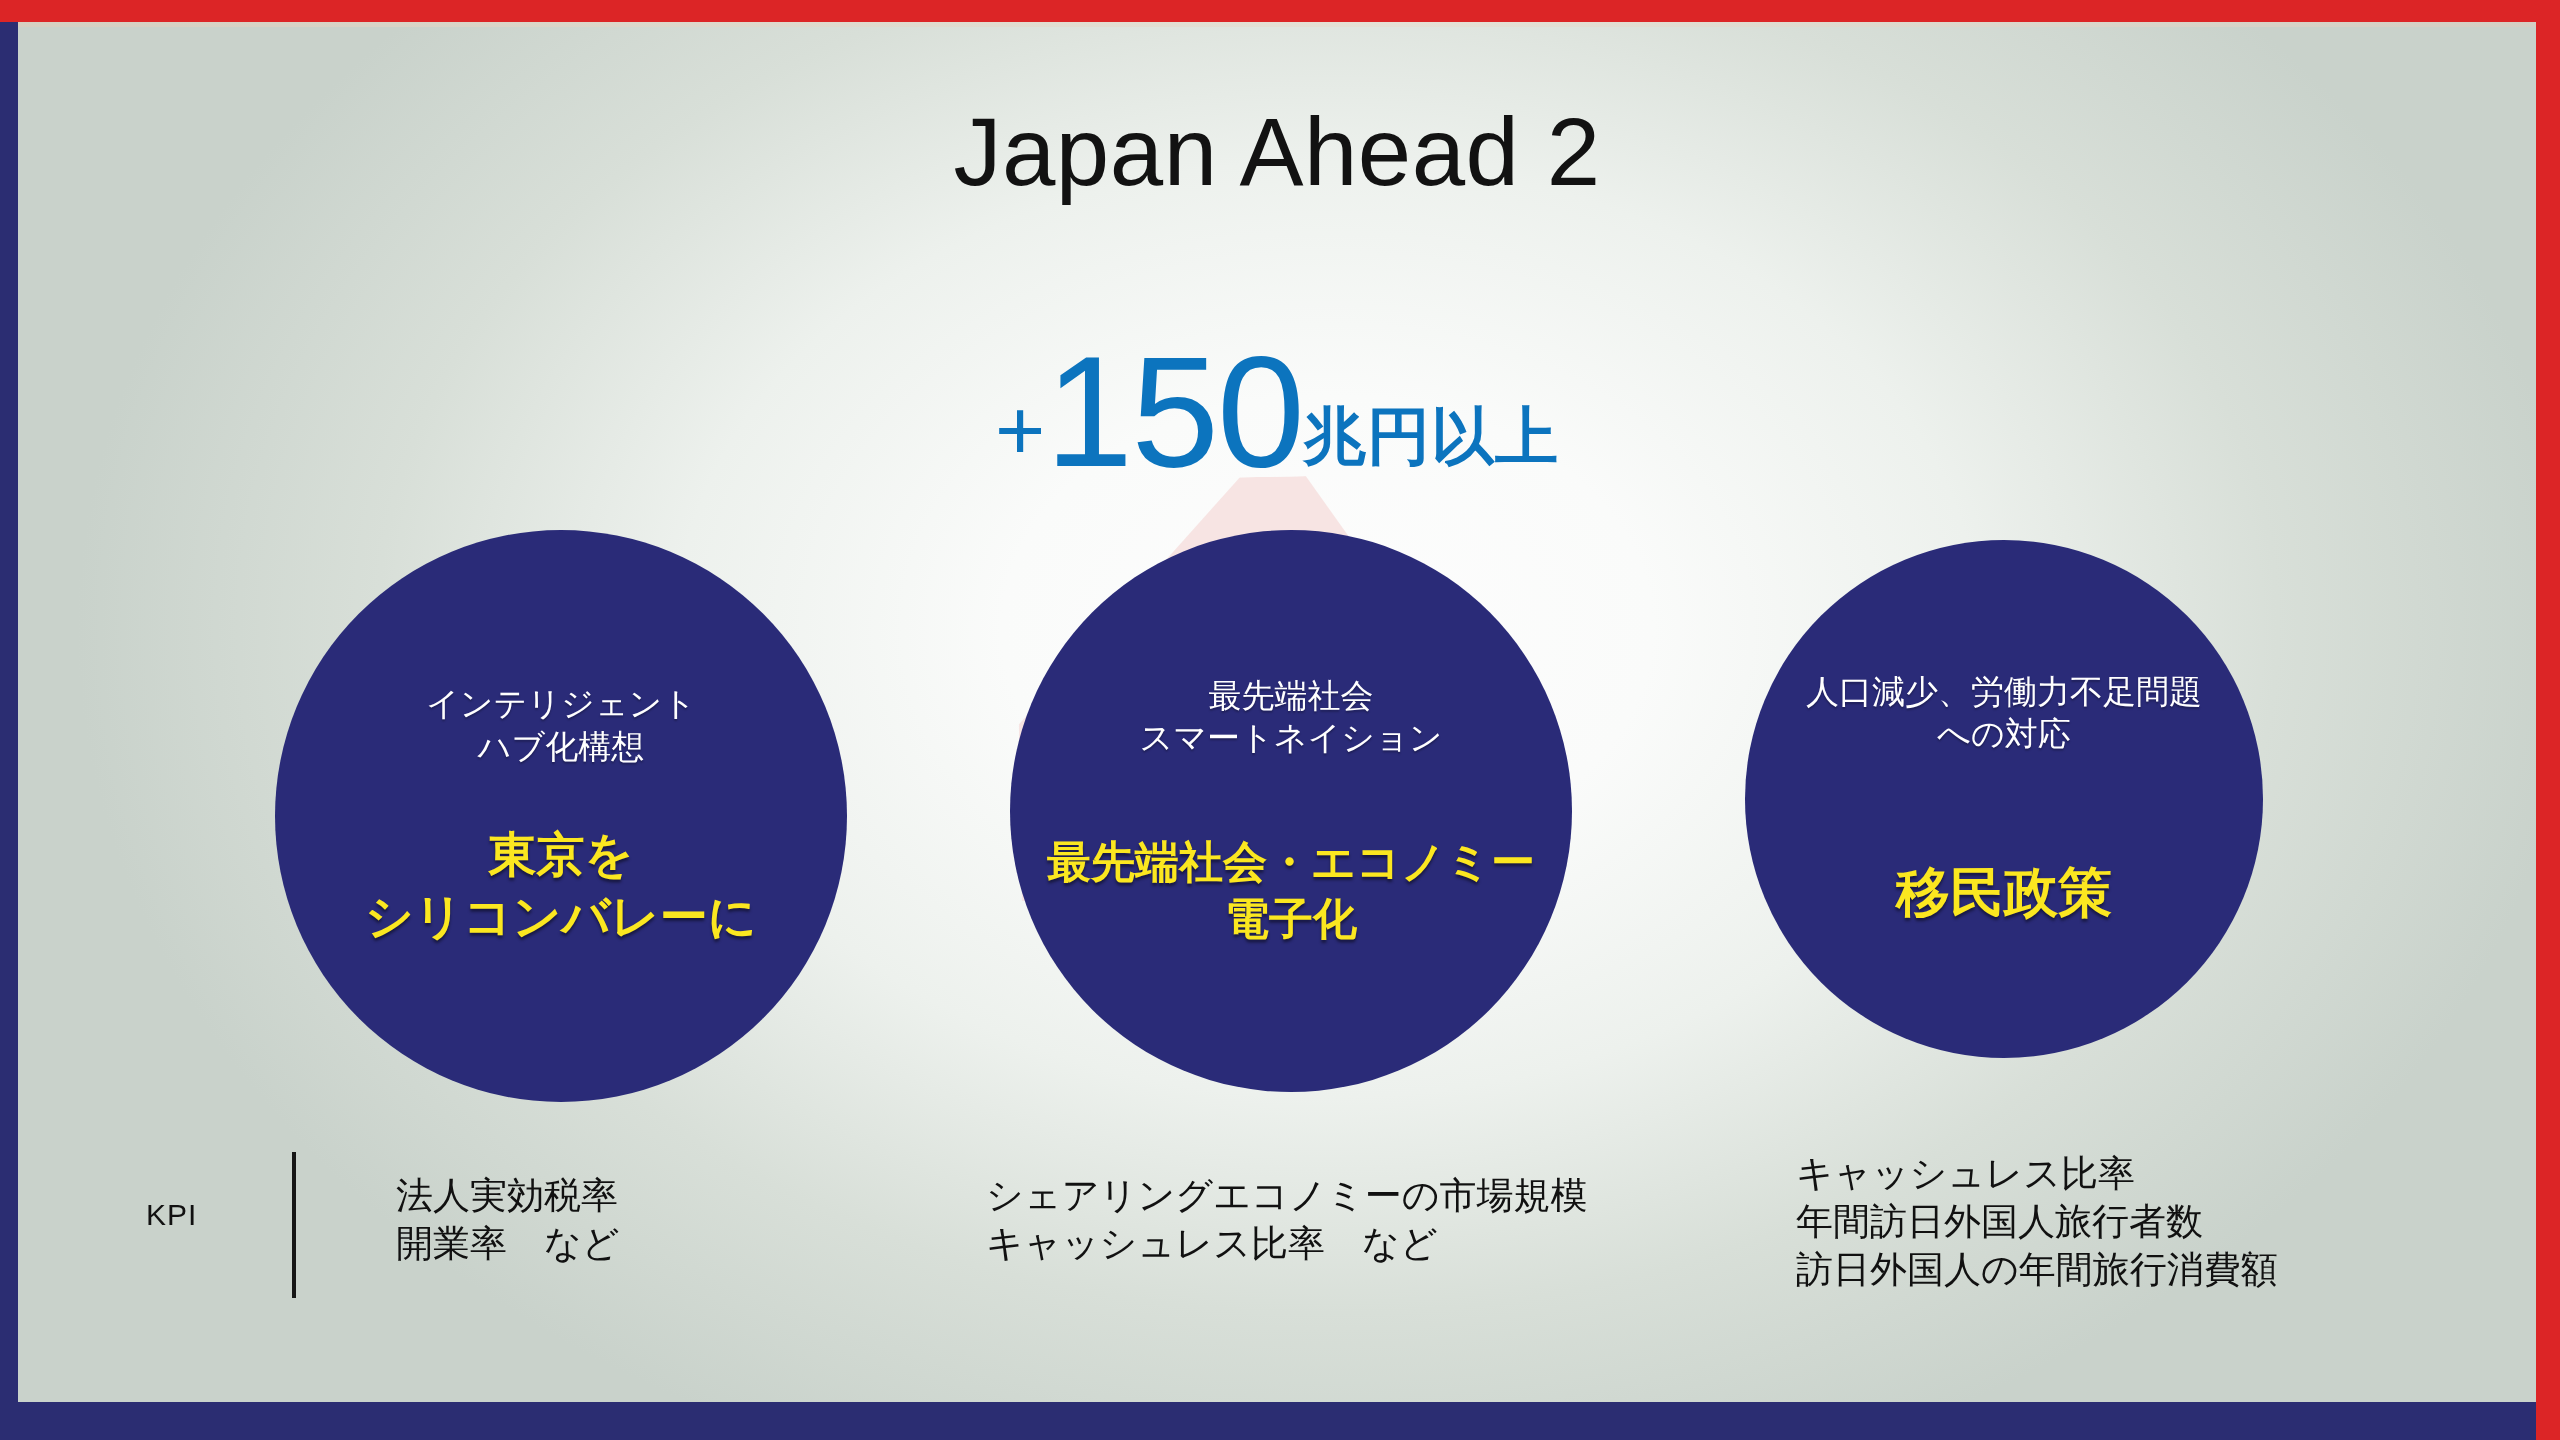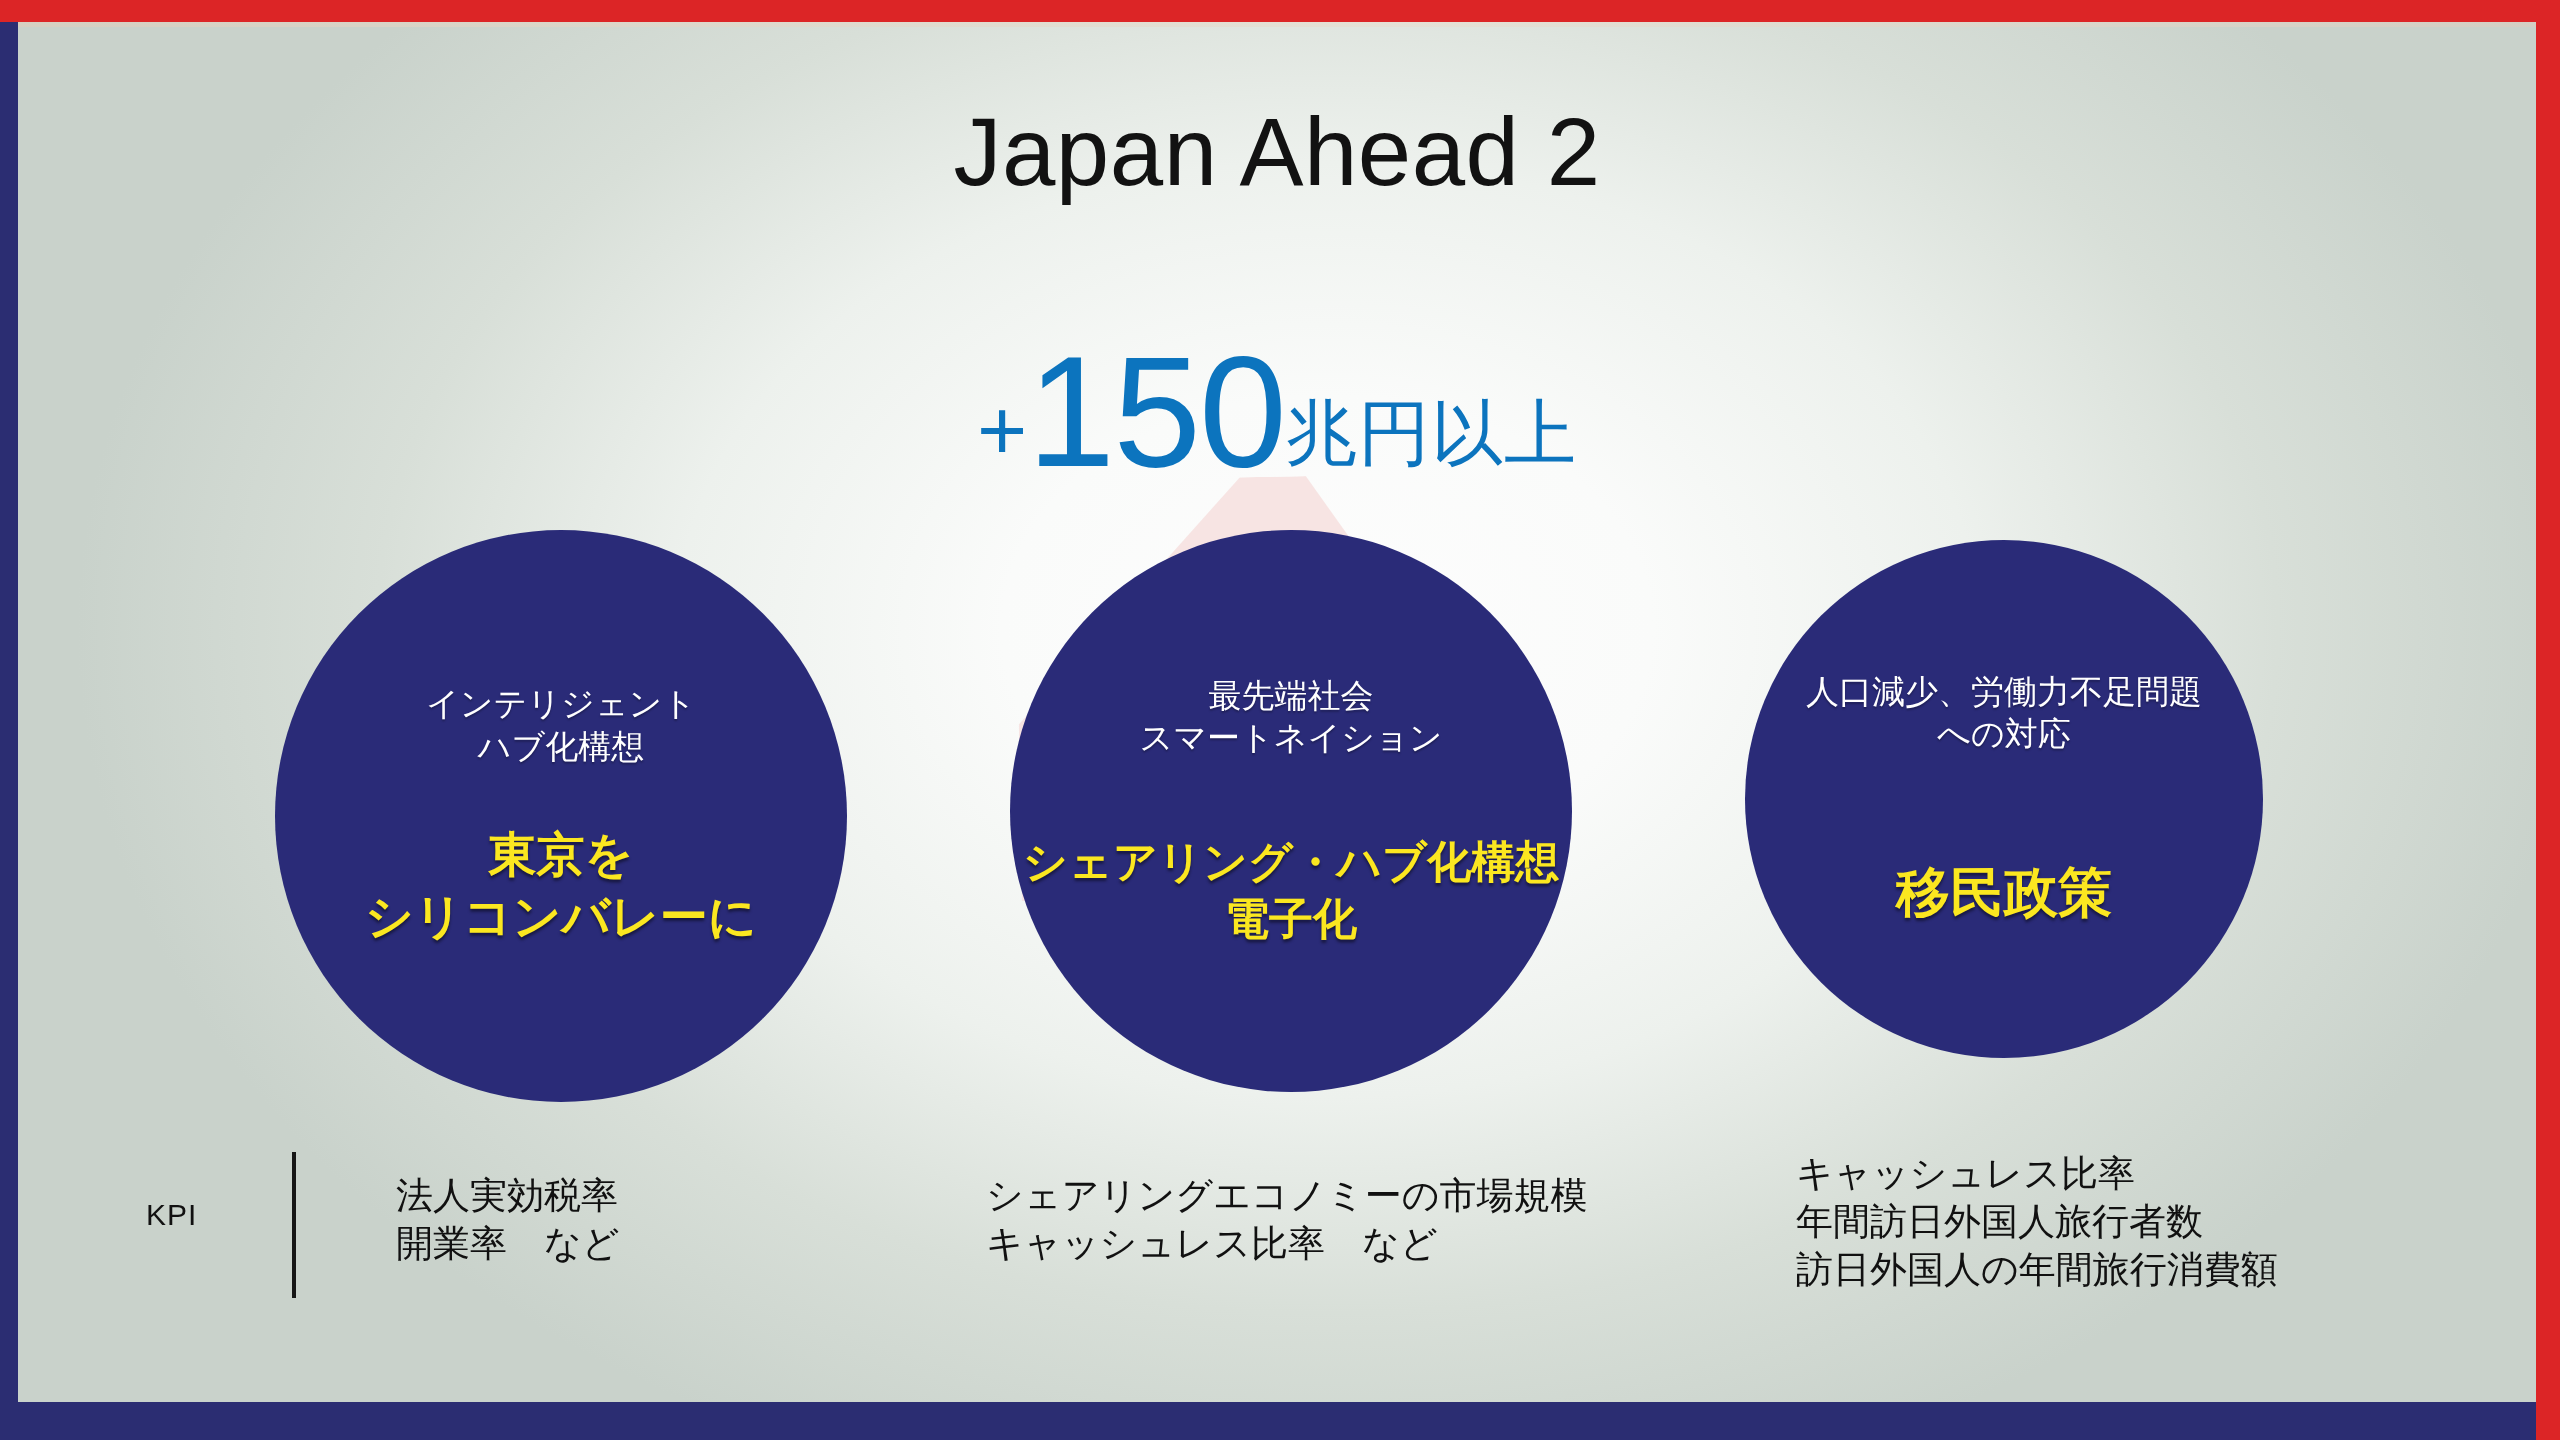--- a/index.html
+++ b/index.html
@@ -114,21 +114,21 @@
     top: 310px;
     width: 2518px;
     text-align: center;
     color: #0C74BE;
     z-index: 4;
     white-space: nowrap;
     line-height: 1;
   }
   .headline .plus   { font-size: 86px; font-weight: 400; vertical-align: 6px; }
   .headline .number { font-size: 158px; font-weight: 400; letter-spacing: -2px; }
-  .headline .unit   { font-size: 72px; font-weight: 400; vertical-align: 8px; letter-spacing: 1px; }
+  .headline .unit   { font-size: 63px; font-weight: 700; vertical-align: 8px; letter-spacing: 1px; }
 
   
   .circles {
     position: absolute;
     left: 0;
     top: 0;
     width: 2518px;
     height: 1380px;
     z-index: 3;
   }
@@ -246,21 +246,21 @@
           <div class="c-main">東京を</div>
           <div class="c-main">シリコンバレーに</div>
         </div>
       </div>
 
       <div class="circle circle-2">
         <div class="circle-inner">
           <div class="c-sub">最先端社会</div>
           <div class="c-sub">スマートネイション</div>
           <div class="c-gap"></div>
-          <div class="c-main">シェアリング・ハブ化構想</div>
+          <div class="c-main">最先端社会・エコノミー</div>
           <div class="c-main">電子化</div>
         </div>
       </div>
 
       <div class="circle circle-3">
         <div class="circle-inner">
           <div class="c-sub">人口減少、労働力不足問題</div>
           <div class="c-sub">への対応</div>
           <div class="c-gap"></div>
           <div class="c-main">移民政策</div>

